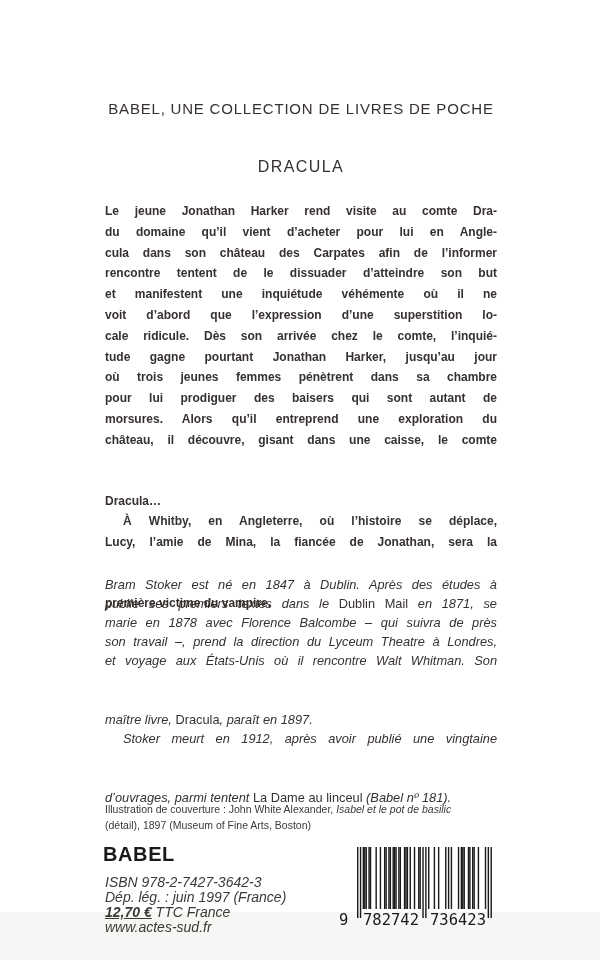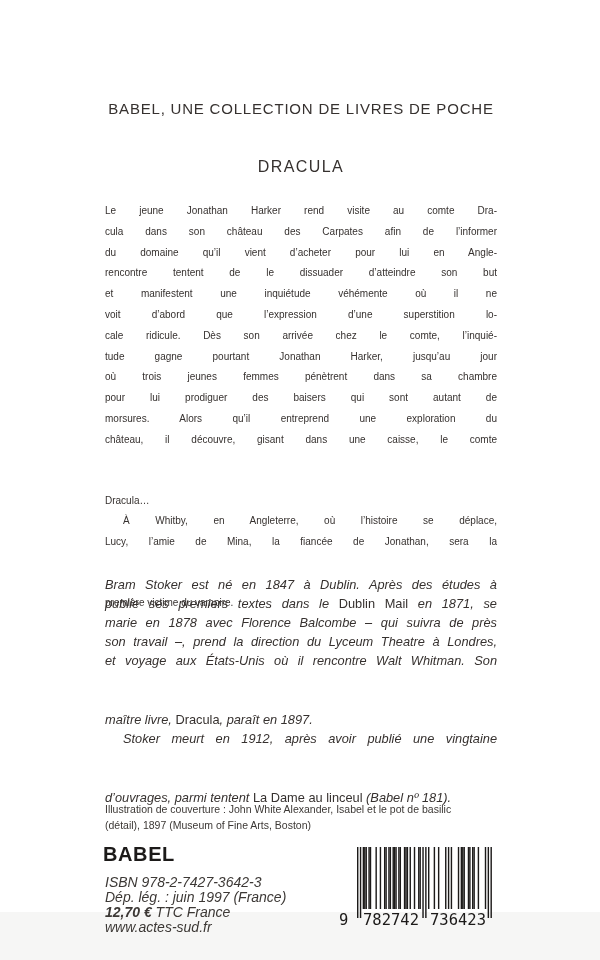--- a/index.html
+++ b/index.html
@@ -22,21 +22,21 @@
     font-size:15px;letter-spacing:0.8px;
     color:var(--ink,#36312f);
   }
   .book-title{
     top:158px;left:105px;width:392px;
     text-align:center;
     font-size:16px;letter-spacing:1.4px;
     color:var(--ink,#36312f);
   }
   .block{left:105px;width:392px;}
-  .synopsis{top:201px;font-size:10px;line-height:20.8px;}
+  .synopsis{top:201px;font-size:12px;line-height:20.8px;font-weight:bold;}
   .bio{top:575px;font-size:12.8px;line-height:19px;}
   .credit{top:802px;font-size:10.5px;line-height:15.6px;color:#3c3835;}
   .imprint{top:875px;font-size:14px;line-height:15px;color:#3c3835;}
   .babel-logo{
     top:843px;left:103px;
     font-size:20px;font-weight:bold;letter-spacing:0.6px;
     color:var(--ink-dark,#1c1a19);
     text-align:center;
   }
   .barcode{top:845px;left:336px;}
@@ -44,36 +44,36 @@
   .bc-digit{
     font-family:"DejaVu Sans Mono","Liberation Mono",monospace;
     font-size:15.5px;
     fill:var(--ink-dark,#1c1a19);
   }
   .it{font-style:italic;}
   .just .line{text-align:justify;text-align-last:justify;}
   .just .line.last{text-align-last:left;margin-top:40px;}
   .line.indent{text-indent:18px;}
   .s-rm{font-style:normal;}
-  .s-it{}
-  .s-bi{font-weight:bold;font-style:italic;}
+  .s-it{font-style:italic;}
+  .s-bi{font-weight:bold;font-style:italic;text-decoration:underline;}
 </style>
 </head>
 <body>
 
 <div class="cover">
 
   <div class="abs collection-header">BABEL, UNE COLLECTION DE LIVRES DE POCHE</div>
 
   <div class="abs book-title">DRACULA</div>
 
   <div class="abs block just synopsis">
       <div class="line"><span>Le jeune Jonathan Harker rend visite au comte Dra-</span></div>
+      <div class="line"><span>du domaine qu’il vient d’acheter pour lui en Angle-</span></div>
       <div class="line"><span>cula dans son château des Carpates afin de l’informer</span></div>
-      <div class="line"><span>du domaine qu’il vient d’acheter pour lui en Angle-</span></div>
       <div class="line"><span>rencontre tentent de le dissuader d’atteindre son but</span></div>
       <div class="line"><span>et manifestent une inquiétude véhémente où il ne</span></div>
       <div class="line"><span>voit d’abord que l’expression d’une superstition lo-</span></div>
       <div class="line"><span>cale ridicule. Dès son arrivée chez le comte, l’inquié-</span></div>
       <div class="line"><span>tude gagne pourtant Jonathan Harker, jusqu’au jour</span></div>
       <div class="line"><span>où trois jeunes femmes pénètrent dans sa chambre</span></div>
       <div class="line"><span>pour lui prodiguer des baisers qui sont autant de</span></div>
       <div class="line"><span>morsures. Alors qu’il entreprend une exploration du</span></div>
       <div class="line"><span>château, il découvre, gisant dans une caisse, le comte</span></div>
       <div class="line last"><span>Dracula…</span></div>

